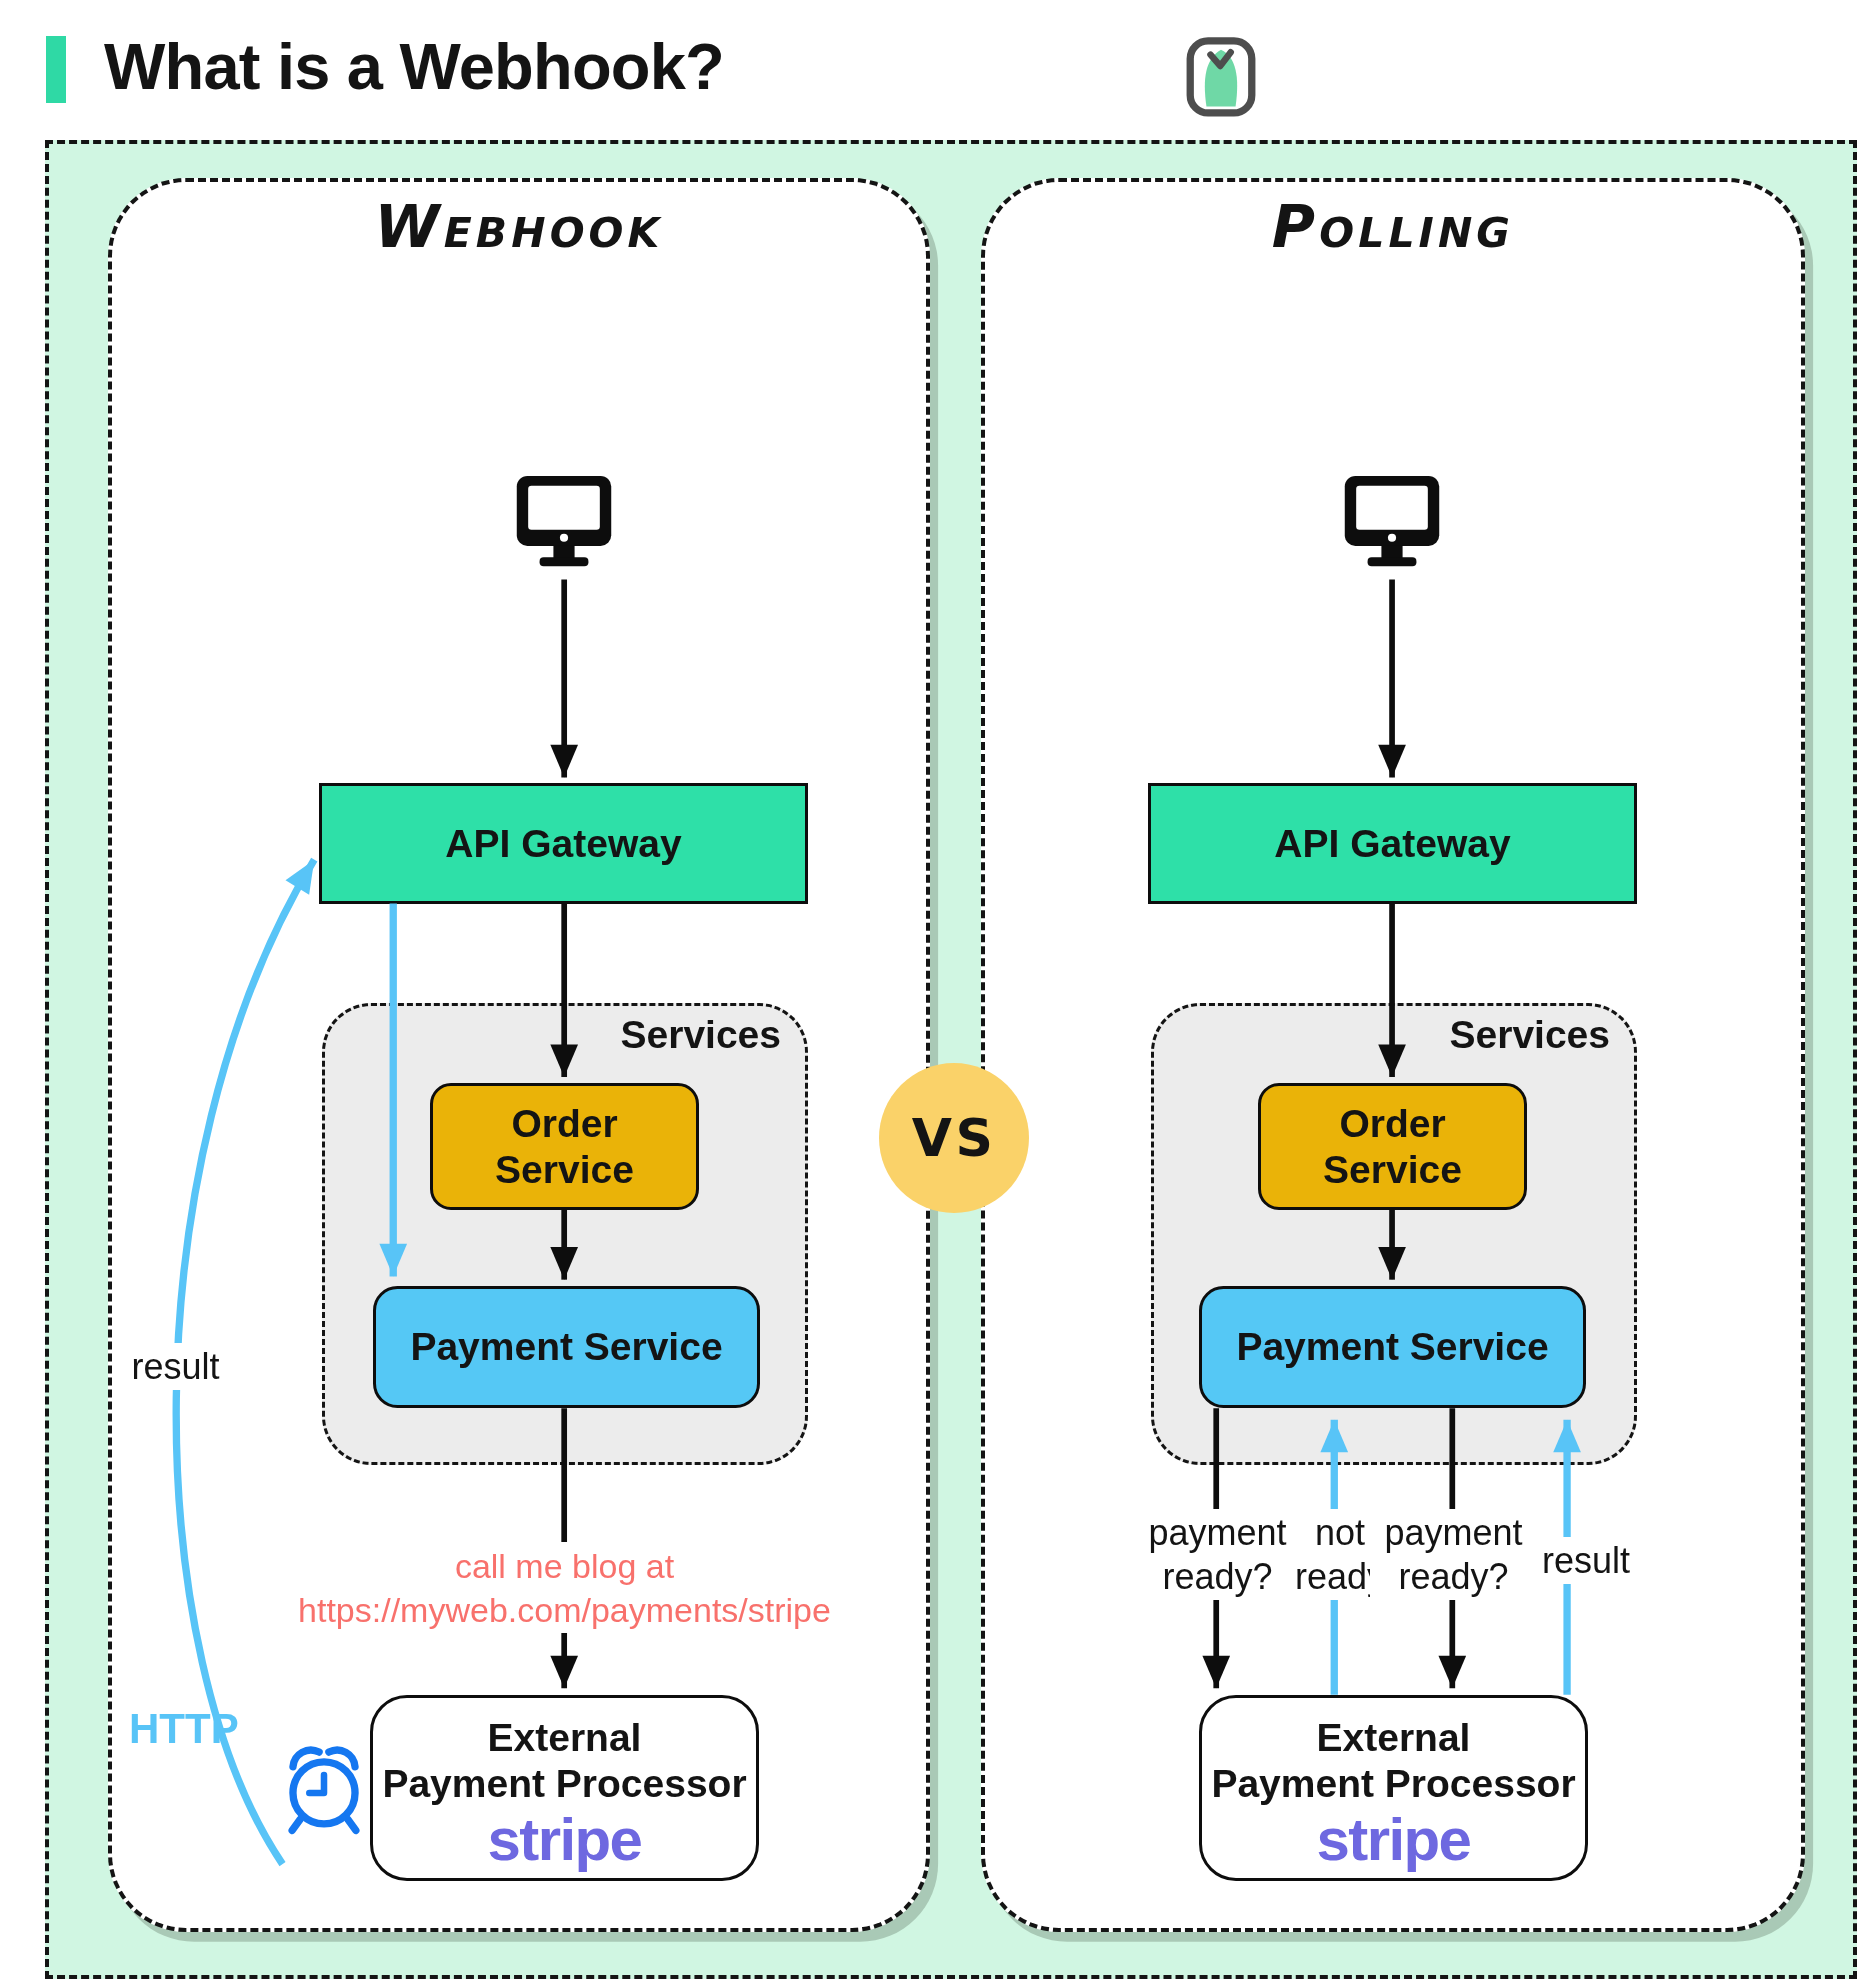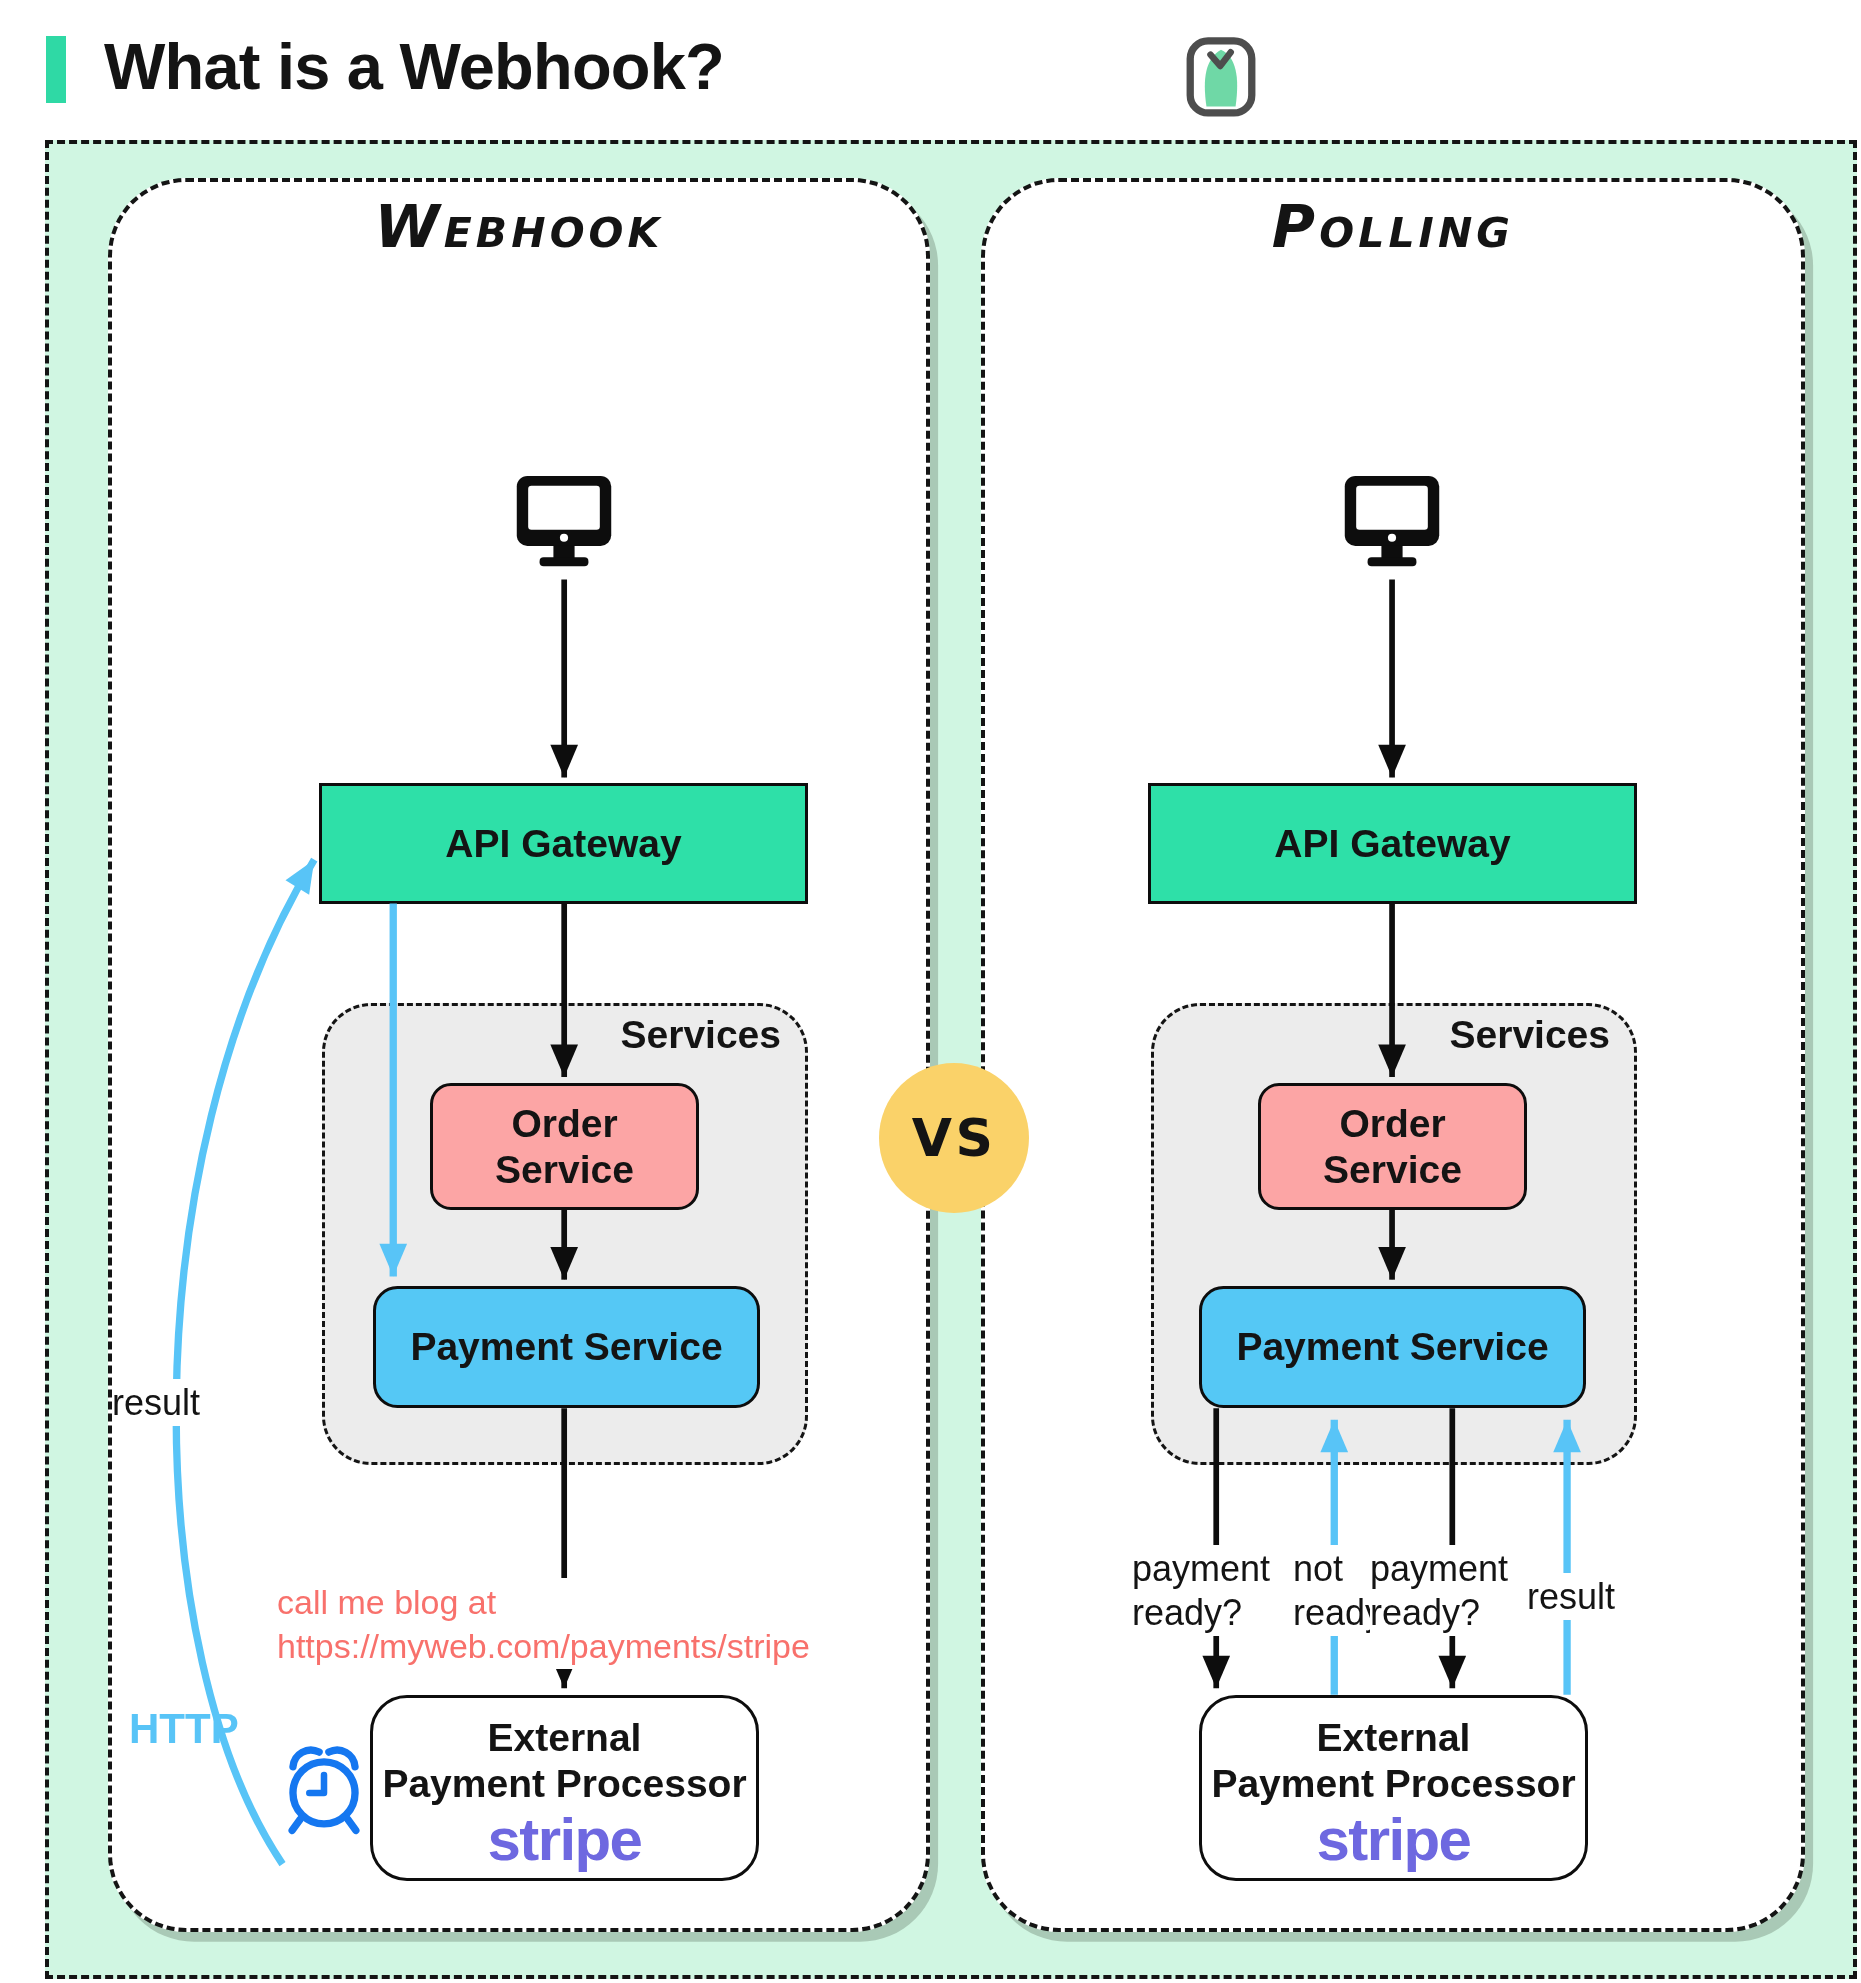--- a/index.html
+++ b/index.html
@@ -30,29 +30,29 @@
   .pt-webhook{left:108px;width:822px;}
   .pt-polling{left:981px;width:824px;}
 
   
   .node{display:flex;align-items:center;justify-content:center;text-align:center;
     border:3.3px solid #0d0d0d;font-weight:bold;font-size:39px;line-height:46px;z-index:10;}
   .api-box{width:489px;height:121px;background:var(--gateway-green);}
   .services-box{width:486px;height:462px;background:var(--services-gray);
     border:3.3px dashed #141414;border-radius:49px;z-index:5;}
   .services-label{font-size:39px;font-weight:bold;text-align:right;z-index:12;}
-  .order-box{width:269px;height:127px;background:#fca5a5;border-radius:21px;padding:0 19px;}
+  .order-box{width:269px;height:127px;background:#eab308;border-radius:21px;padding:0 19px;}
   .payment-box{width:387px;height:122px;background:var(--payment-blue);border-radius:24.4px;}
   .external-box{width:389px;height:186px;background:#ffffff;border-radius:37px;
     flex-direction:column;padding-top:10px;}
   .stripe-logo{font-size:60px;line-height:65px;font-weight:bold;color:var(--stripe-purple);
     letter-spacing:-1.6px;}
 
   
-  .anno{font-size:36px;line-height:44px;text-align:left;z-index:40;margin-top:36px;}
+  .anno{font-size:36px;line-height:44px;text-align:center;z-index:40;}
   .anno-bg{background:#ffffff;padding:1.6px 0;}
   .callback-note{left:277px;top:1542px;width:575px;color:var(--callback-red);font-size:34px;}
   .result-left{left:112px;top:1343px;width:127px;}
   .http-label{left:129px;top:1705px;font-size:42px;font-weight:bold;color:var(--arrow-blue);z-index:40;}
   .lbl-q1{left:1132px;top:1509px;width:171px;}
   .lbl-nr{left:1293px;top:1509px;width:94px;}
   .lbl-q2{left:1370px;top:1509px;width:167px;}
   .lbl-res{left:1527px;top:1537px;width:118px;}
 
   

